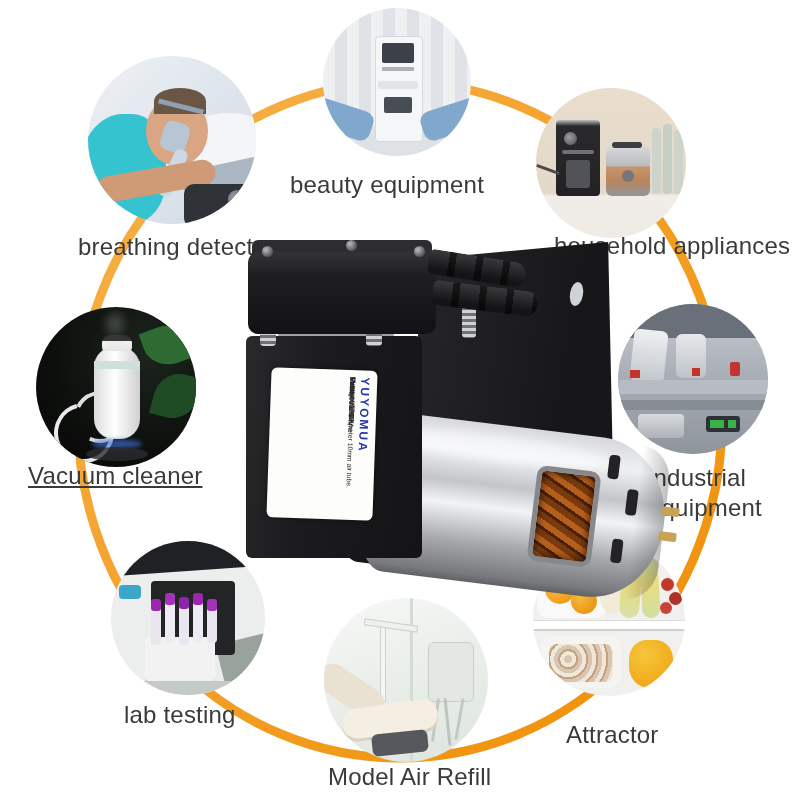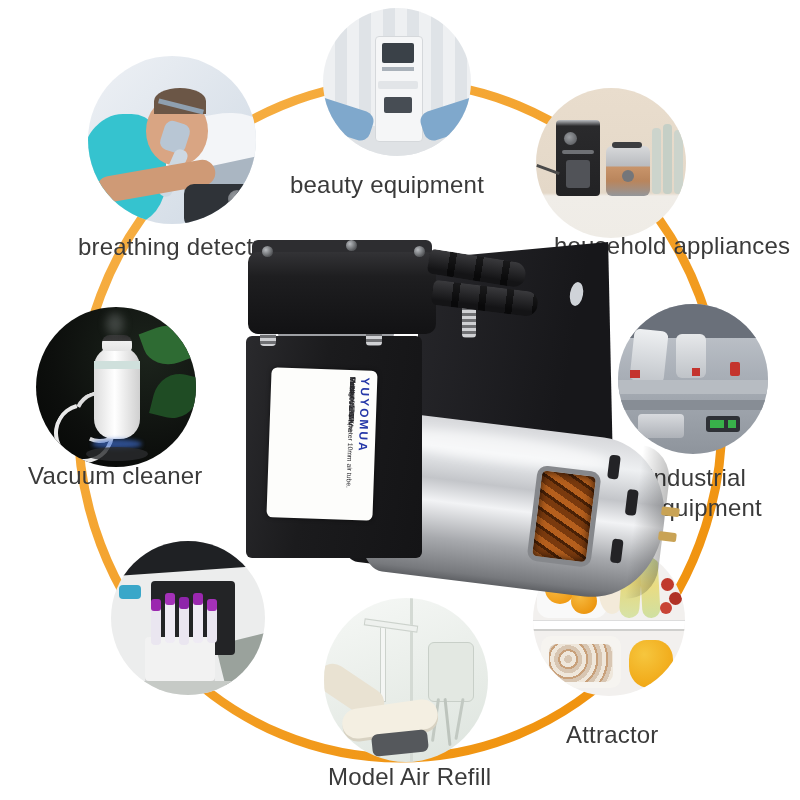--- a/index.html
+++ b/index.html
@@ -186,21 +186,22 @@
     <div style="left:56px;top:132px;width:50px;height:10px;background:#3f6ed0;border-radius:50%;opacity:.65;filter:blur(2px);"></div>
     <div style="left:50px;top:140px;width:62px;height:14px;background:#2a2c2e;border-radius:50%;opacity:.8;"></div>
   </div>
 
   <div class="app-label" style="left:78px;top:232px;">breathing detector</div>
   <div class="app-label" style="left:290px;top:170px;">beauty equipment</div>
   <div class="app-label" style="left:554px;top:231px;">household appliances</div>
   <div class="app-label wrap2" style="left:648px;top:463px;">industrial equipment</div>
   <div class="app-label" style="left:566px;top:720px;">Attractor</div>
   <div class="app-label" style="left:328px;top:762px;">Model Air Refill</div>
-  <div class="app-label" style="left:28px;top:461px;">Vacuum cleaner</div>
+  <div class="app-label" style="left:124px;top:700px;">lab testing</div>
+  <div class="app-label" style="left:28px;top:461px;text-decoration:underline;">Vacuum cleaner</div>
 
   <div class="pump">
 
     <div class="bracket">
       <div class="bracket-hole" style="left:152px;top:40px;width:13px;height:24px;transform:rotate(10deg);"></div>
       <div class="bracket-hole" style="left:144px;top:218px;width:15px;height:28px;transform:rotate(14deg);"></div>
     </div>
 
     <div class="foot"></div>
     <div class="adapter"></div>

